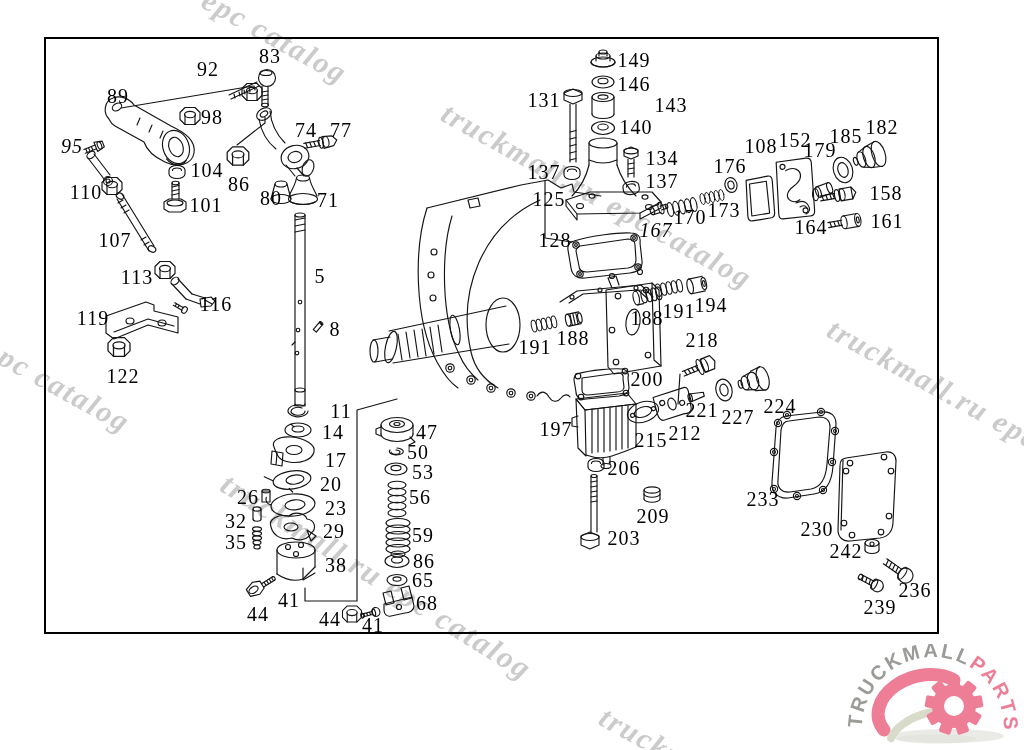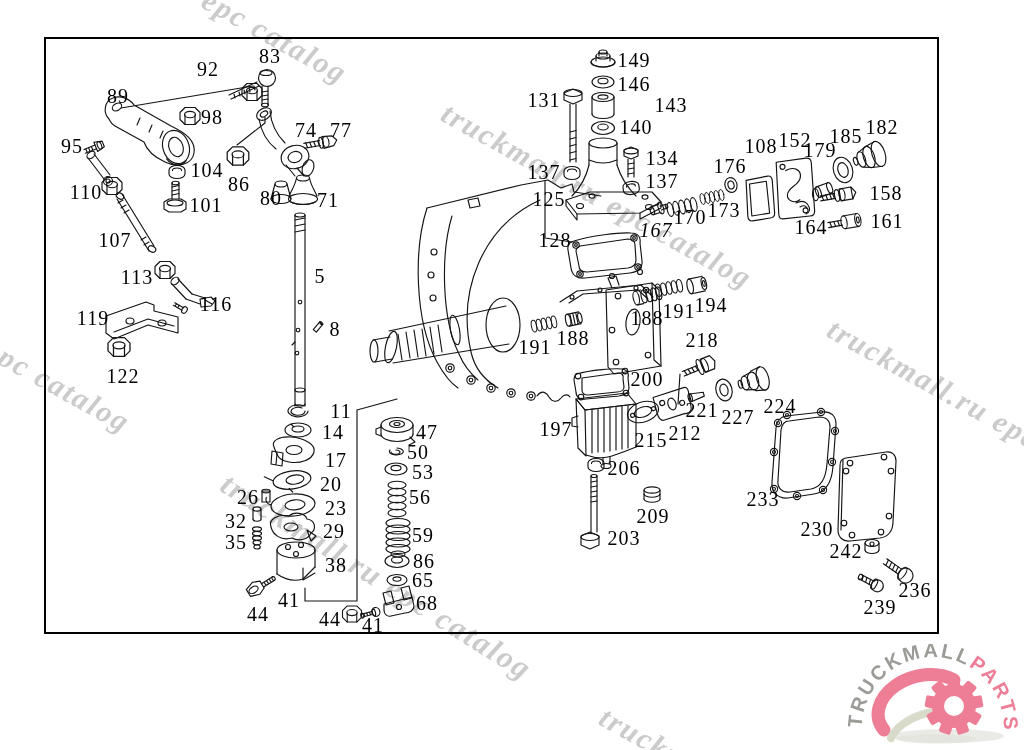--- a/index.html
+++ b/index.html
@@ -672,21 +672,21 @@
     </g>
   </svg>
 
   <div id="labelLayer">
       <span class="plabel" style="left: 270px; top: 56px;">83</span>
       <span class="plabel" style="left: 208px; top: 69px;">92</span>
       <span class="plabel" style="left: 118px; top: 96px;">89</span>
       <span class="plabel" style="left: 212px; top: 117px;">98</span>
       <span class="plabel" style="left: 306px; top: 130px;">74</span>
       <span class="plabel" style="left: 341px; top: 130px;">77</span>
-      <span class="plabel" style="left: 72px; top: 146px;">95</span>
+      <span class="plabel" style="left: 72px; top: 146px; font-style: italic;">95</span>
       <span class="plabel" style="left: 207px; top: 170px;">104</span>
       <span class="plabel" style="left: 239px; top: 184px;">86</span>
       <span class="plabel" style="left: 86px; top: 192px;">110</span>
       <span class="plabel" style="left: 271px; top: 198px;">80</span>
       <span class="plabel" style="left: 328px; top: 200px;">71</span>
       <span class="plabel" style="left: 206px; top: 205px;">101</span>
       <span class="plabel" style="left: 115px; top: 240px;">107</span>
       <span class="plabel" style="left: 137px; top: 277px;">113</span>
       <span class="plabel" style="left: 320px; top: 276px;">5</span>
       <span class="plabel" style="left: 216px; top: 304px;">116</span>

